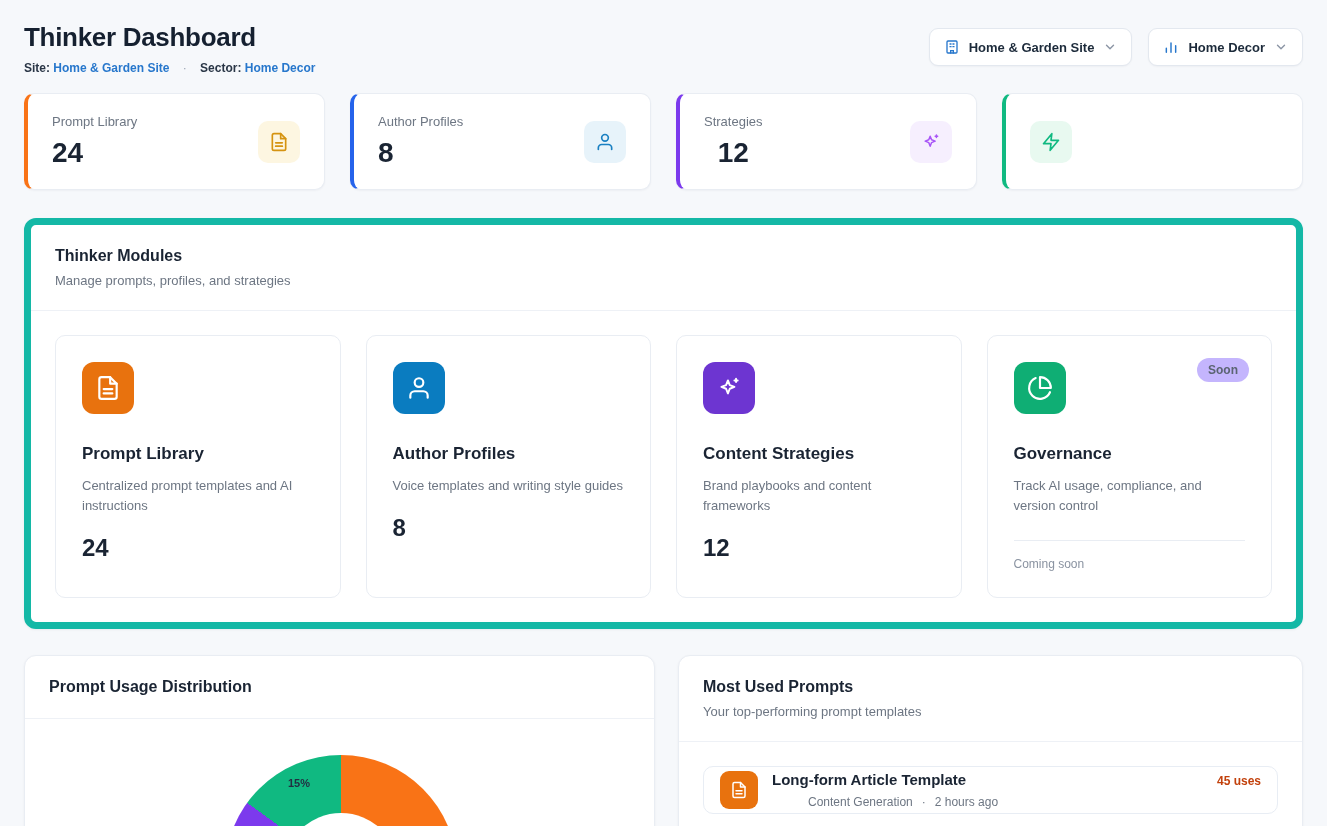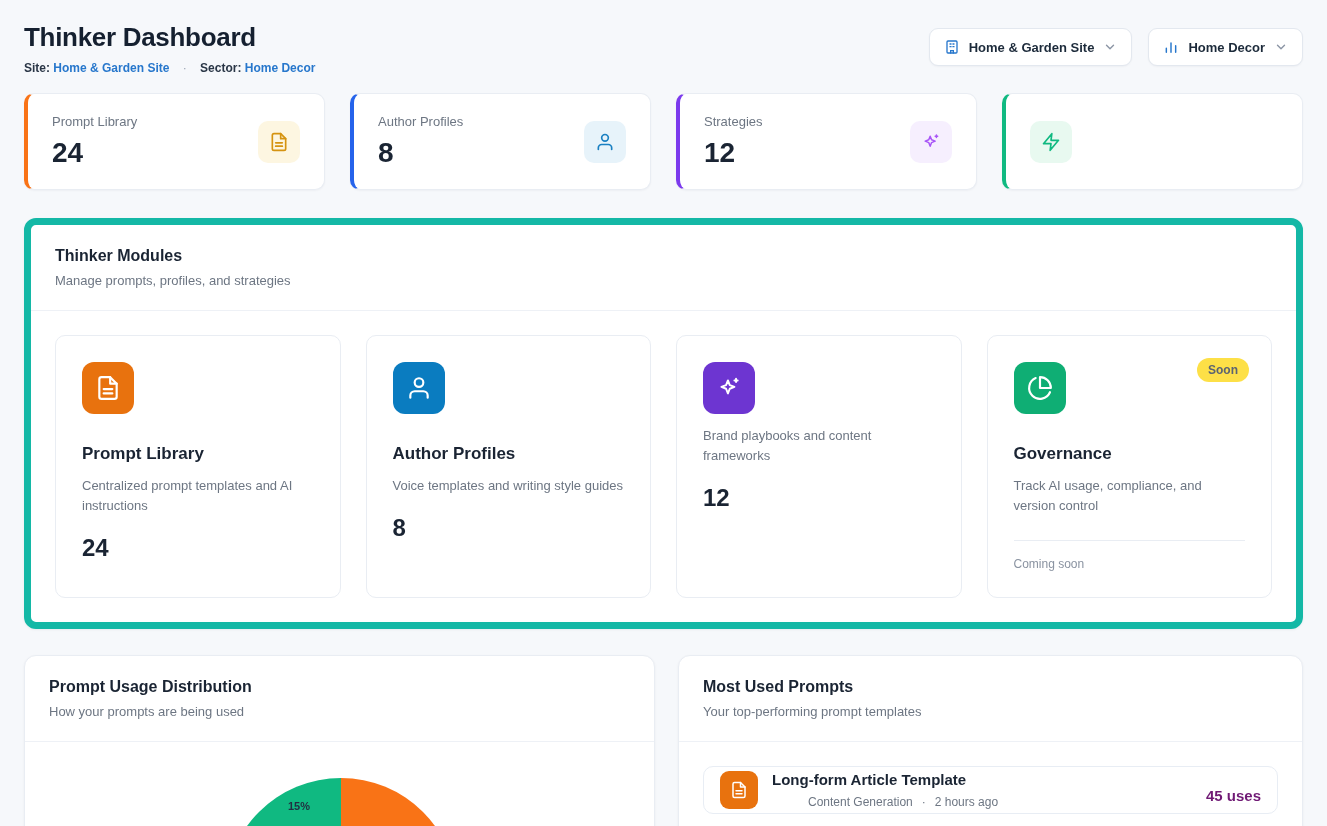--- a/index.html
+++ b/index.html
@@ -33,21 +33,21 @@
   
   .stats-row { display: grid; grid-template-columns: repeat(4, 1fr); gap: 25px; margin-top: 18px; }
   .stat-card {
     background: #fff; border: 1px solid #e9edf3; border-left-width: 4px;
     border-radius: 10px; padding: 20px 24px;
     display: flex; justify-content: space-between; align-items: center;
     box-shadow: 0 1px 2px rgba(16,24,40,.04);
   }
   .stat-card.a-orange { border-left-color: #f97316; }
   .stat-card.a-blue   { border-left-color: #2563eb; }
-  .stat-card.a-purple { border-left-color: #7c3aed; }
+  .stat-card.a-purple { border-left-color: #7c3aed; text-align: center; }
   .stat-card.a-green  { border-left-color: #10b981; }
   .stat-label { font-size: 13px; color: #6d7683; font-weight: 500; }
   .stat-value { font-size: 28px; font-weight: 800; color: #1a2433; margin-top: 8px; }
   .stat-icon { width: 42px; height: 42px; border-radius: 10px; display: flex; align-items: center; justify-content: center; }
   .stat-icon .ic { width: 20px; height: 20px; display: inline-flex; }
   .sb-cream  { background: #fdf6e1; color: #d59311; }
   .sb-blue   { background: #e7f3fa; color: #1a80c2; }
   .sb-purple { background: #f6effe; color: #a855f7; }
   .sb-green  { background: #e8f9f0; color: #10b981; }
 
@@ -67,21 +67,21 @@
   .module-icon { width: 52px; height: 52px; border-radius: 12px; color: #fff; display: flex; align-items: center; justify-content: center; }
   .module-icon .ic { width: 26px; height: 26px; display: inline-flex; }
   .mi-orange { background: #e8720e; }
   .mi-blue   { background: #0a7cc0; }
   .mi-purple { background: #6d35d1; }
   .mi-green  { background: #0fae74; }
   .module-title { margin-top: 30px; font-size: 17px; font-weight: 700; color: #1a2433; }
   .module-desc { margin-top: 12px; font-size: 13px; color: #6d7683; line-height: 1.55; }
   .module-value { margin-top: 18px; font-size: 24px; font-weight: 800; color: #1a2433; }
   .soon-badge {
-    position: absolute; top: 22px; right: 22px; background: #fde047; color: #5b6472;
+    position: absolute; top: 22px; right: 22px; background: #c4b5fd; color: #5b6472;
     font-size: 12px; font-weight: 600; padding: 5px 11px; border-radius: 999px;
   }
   .module-divider { border-top: 1px solid #e9edf3; margin-top: 24px; }
   .coming-soon { margin-top: 16px; font-size: 12px; color: #8a93a1; }
 
   
   .bottom-row { display: grid; grid-template-columns: 631px 1fr; gap: 23px; margin-top: 26px; }
   .bottom-card { background: #fff; border: 1px solid #e9edf3; border-radius: 12px; box-shadow: 0 1px 3px rgba(16,24,40,.05); }
   .chart-area { position: relative; height: 320px; }
   .donut {
@@ -99,21 +99,21 @@
     border: 1px solid #e8edf4; border-radius: 10px; padding: 4px 16px;
     cursor: pointer; background: #fff;
   }
   .prompt-item-icon {
     width: 38px; height: 38px; border-radius: 9px; background: #e8720e; color: #fff;
     display: flex; align-items: center; justify-content: center; flex: 0 0 auto;
   }
   .prompt-item-icon .ic { width: 18px; height: 18px; display: inline-flex; }
   .prompt-item-title { font-size: 15px; font-weight: 700; color: #1a2433; }
   .prompt-item-meta { margin-top: 7px; font-size: 12px; color: #6d7683; display: flex; align-items: center; gap: 9px; margin-left: 36px; }
-  .prompt-uses { margin-left: auto; margin-top: 16px; font-size: 15px; font-weight: 700; color: #701a75; white-space: nowrap; }
+  .prompt-uses { margin-left: auto; margin-top: 3px; font-size: 12px; font-weight: 700; color: #c2410c; white-space: nowrap; }
 </style>
 </head>
 <body>
 
 <div class="page">
 
   <div class="topbar">
     <div>
       <div class="page-title">Thinker Dashboard</div>
       <div class="breadcrumb">
@@ -250,20 +250,21 @@
 
       <div class="module-card">
         <div class="module-icon mi-purple">
           <span class="ic">
             <svg viewBox="0 0 24 24" fill="none" stroke="currentColor" stroke-width="1.8" stroke-linecap="round" stroke-linejoin="round">
                 <path d="M11 5l1.7 4.3L17 11l-4.3 1.7L11 17l-1.7-4.3L5 11l4.3-1.7z"></path>
                 <path d="M18.5 3.5v3M17 5h3"></path>
               </svg>
           </span>
         </div>
+        <div class="module-title">Content Strategies</div>
         <div class="module-desc">Brand playbooks and content frameworks</div>
         <div class="module-value">12</div>
       </div>
 
       <div class="module-card">
         <span class="soon-badge">Soon</span>
         <div class="module-icon mi-green">
           <span class="ic">
             <svg viewBox="0 0 24 24" fill="none" stroke="currentColor" stroke-width="2" stroke-linecap="round" stroke-linejoin="round">
                 <path d="M21.2 15.9A10 10 0 1 1 8 2.8"></path>
@@ -278,21 +279,20 @@
       </div>
 
     </div>
   </div>
 
   <div class="bottom-row">
 
     <div class="bottom-card">
       <div class="panel-header">
         <div class="panel-title">Prompt Usage Distribution</div>
-        <div class="panel-sub">How your prompts are being used</div>
       </div>
       <div class="chart-area">
         <div class="donut" style="background: conic-gradient(rgb(249, 115, 22) 0deg, rgb(249, 115, 22) 162deg, rgb(59, 130, 246) 162deg, rgb(59, 130, 246) 277.2deg, rgb(124, 58, 237) 277.2deg, rgb(124, 58, 237) 306deg, rgb(16, 185, 129) 306deg, rgb(16, 185, 129) 360deg);">
           <span class="donut-label">15%</span>
         </div>
       </div>
     </div>
 
     <div class="bottom-card">
       <div class="panel-header">

